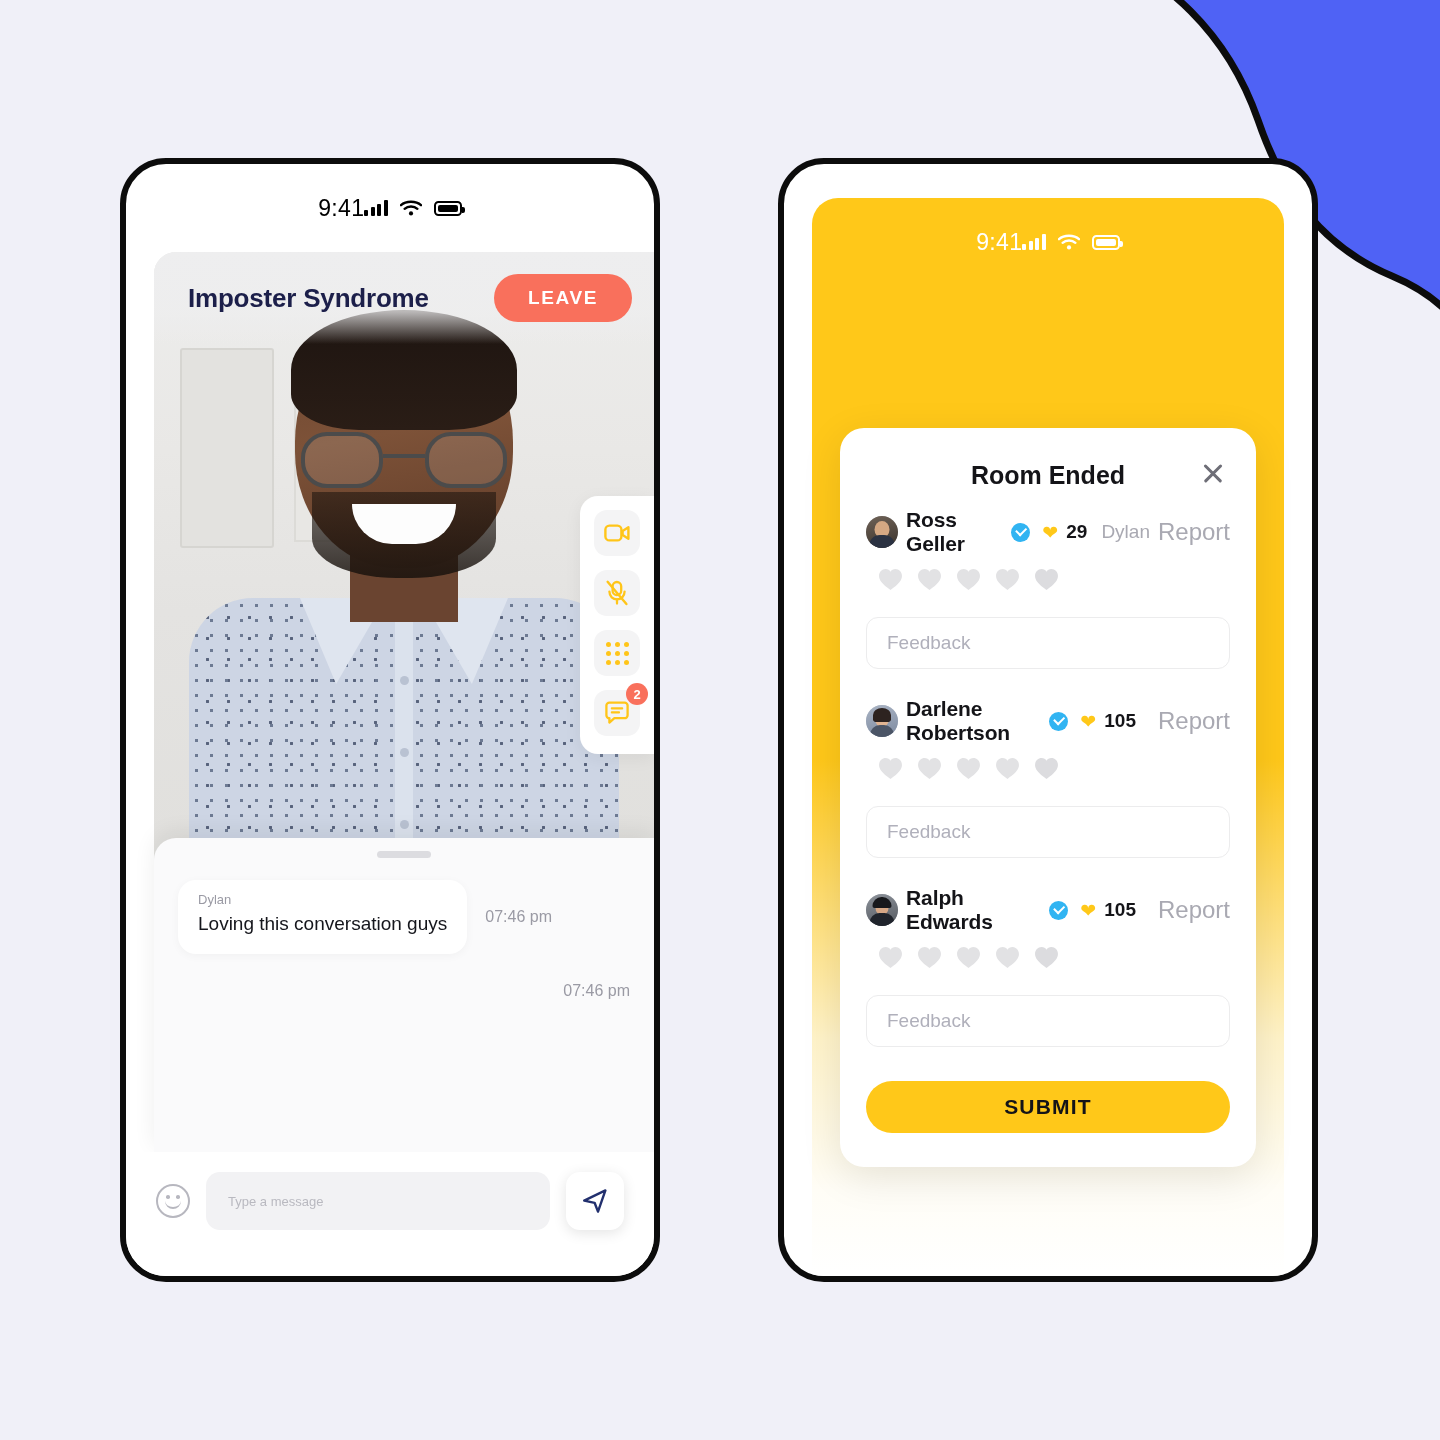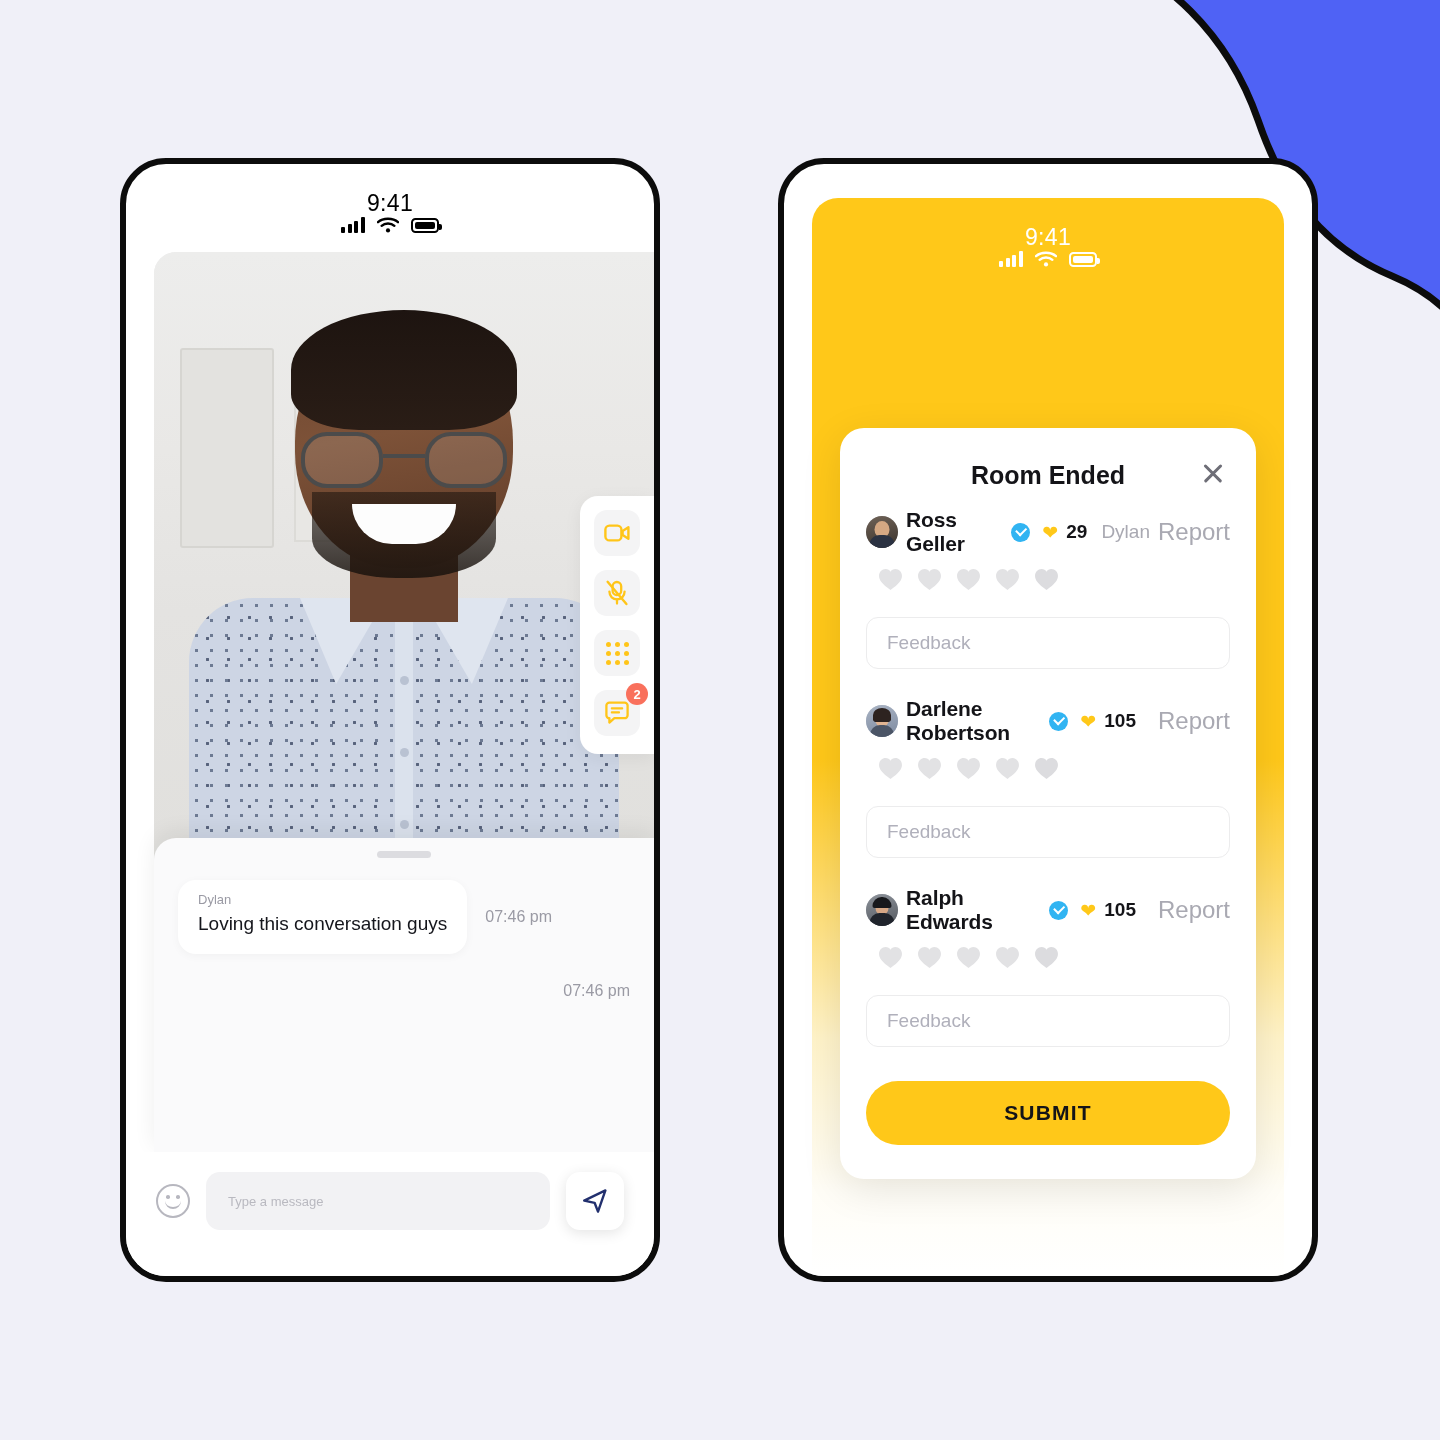--- a/index.html
+++ b/index.html
@@ -21,24 +21,23 @@
     background: #fff;
     border: 6px solid #0c0c0c;
     border-radius: 46px;
     overflow: hidden;
   }
   .phone-left  { left: 120px; top: 158px; width: 540px; height: 1124px; }
   .phone-right { left: 778px; top: 158px; width: 540px; height: 1124px; }
 
   
   .statusbar {
-    display:flex; align-items:center; justify-content:space-between;
+    display:flex; align-items:center; justify-content:center;
     padding: 26px 34px 0 34px;
     height: 62px;
-    flex-direction: column;
   }
   .status-time { font-size: 23px; font-weight: 500; letter-spacing: .3px; }
   .status-icons { display:flex; align-items:center; gap:12px; }
   .bars { display:flex; align-items:flex-end; gap:2.5px; height:16px; }
   .bars i { display:block; width:4px; border-radius:1px; background: currentColor; }
   .bars i:nth-child(1){height:6px;} .bars i:nth-child(2){height:9px;}
   .bars i:nth-child(3){height:12px;} .bars i:nth-child(4){height:16px;}
   .batt { position:relative; width:28px; height:15px; border:2px solid currentColor; border-radius:4.5px; padding:2px; }
   .batt::after{ content:""; position:absolute; right:-5px; top:4px; width:3px; height:6px;
                 background: currentColor; border-radius: 0 2px 2px 0; }
@@ -230,21 +229,21 @@
   .host-tag { font-size:19px; color:#a9a9b2; margin-left:6px; }
   .report { margin-left:auto; font-size:24px; color:#a9a9b2; cursor:pointer; }
   .hearts { display:flex; gap:14px; padding: 12px 0 0 12px; }
   .heart { width:25px; height:23px; cursor:pointer; }
   .fb-input {
     margin-top:26px; width:100%; height:52px; border:1.5px solid #ececed; border-radius:12px;
     background:#fff; font-family:inherit; font-size:19px; color:#15161c; padding: 0 20px; outline:none;
   }
   .fb-input::placeholder { color:#b0b0bb; }
   .submit-btn {
-    margin-top:34px; width:100%; height:64px; border:none; border-radius:34px;
+    margin-top:34px; width:100%; height:52px; border:none; border-radius:34px;
     background:#ffc819; color:#141418; font-size:21px; font-weight:700; letter-spacing:1.2px;
     cursor:pointer; font-family:inherit;
   }
 </style>
 </head>
 <body>
 
 <div id="stage">
 
   <div class="blob-wrap">
@@ -296,20 +295,24 @@
         <div class="v-beard"></div>
         <div class="v-smile"></div>
         <div class="v-hair"></div>
         <div class="v-glass">
           <span class="lens l"></span>
             <span class="bridge"></span>
             <span class="lens r"></span>
         </div>
       </div>
 
+      <div class="room-title-row">
+        <div class="room-title">Imposter Syndrome</div>
+        <button class="leave-btn">LEAVE</button>
+      </div>
 
       <div class="rail">
         <div class="rail-btn">
           <svg width="26" height="20" viewBox="0 0 26 20">
             <rect x="1.4" y="2.6" width="16" height="14.8" rx="4" stroke="#ffc519" stroke-width="2.4" fill="none"></rect>
             <path d="M18.6 8 L24.4 4.2 V15.8 L18.6 12 Z" stroke="#ffc519" stroke-width="2.4" fill="none" stroke-linejoin="round"></path>
           </svg>
         </div>
         <div class="rail-btn">
           <svg width="24" height="26" viewBox="0 0 24 26">

